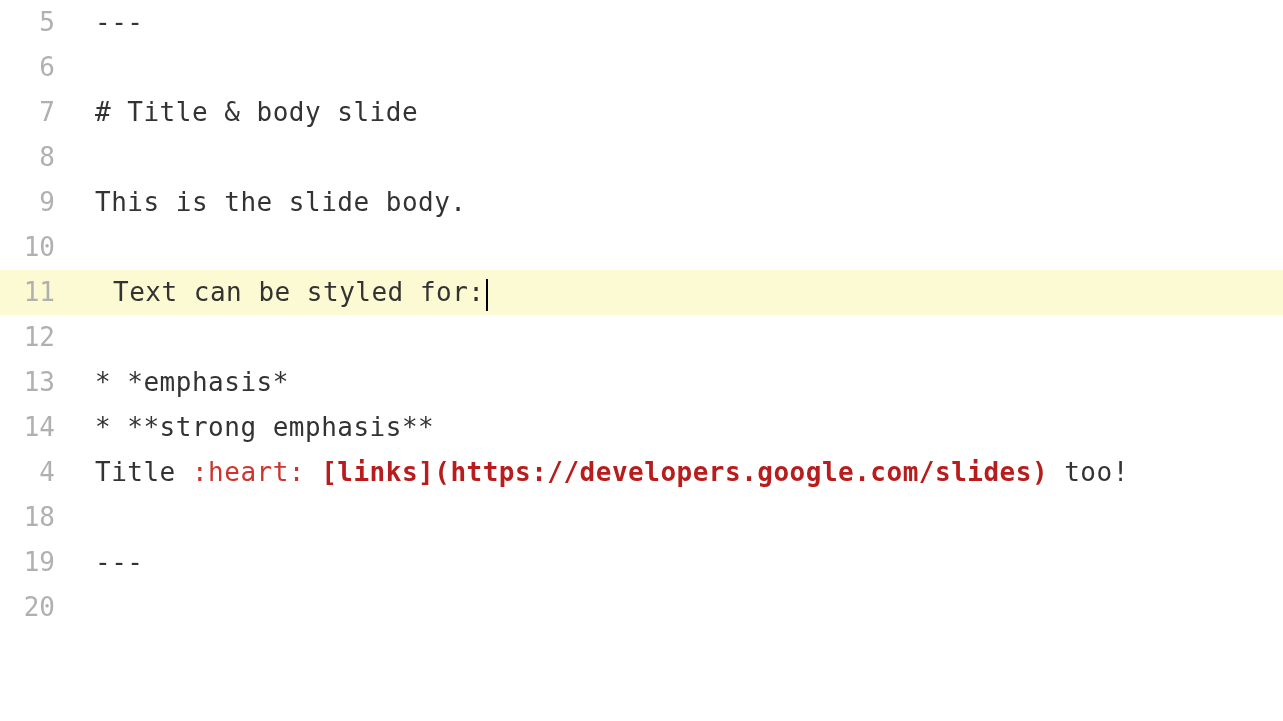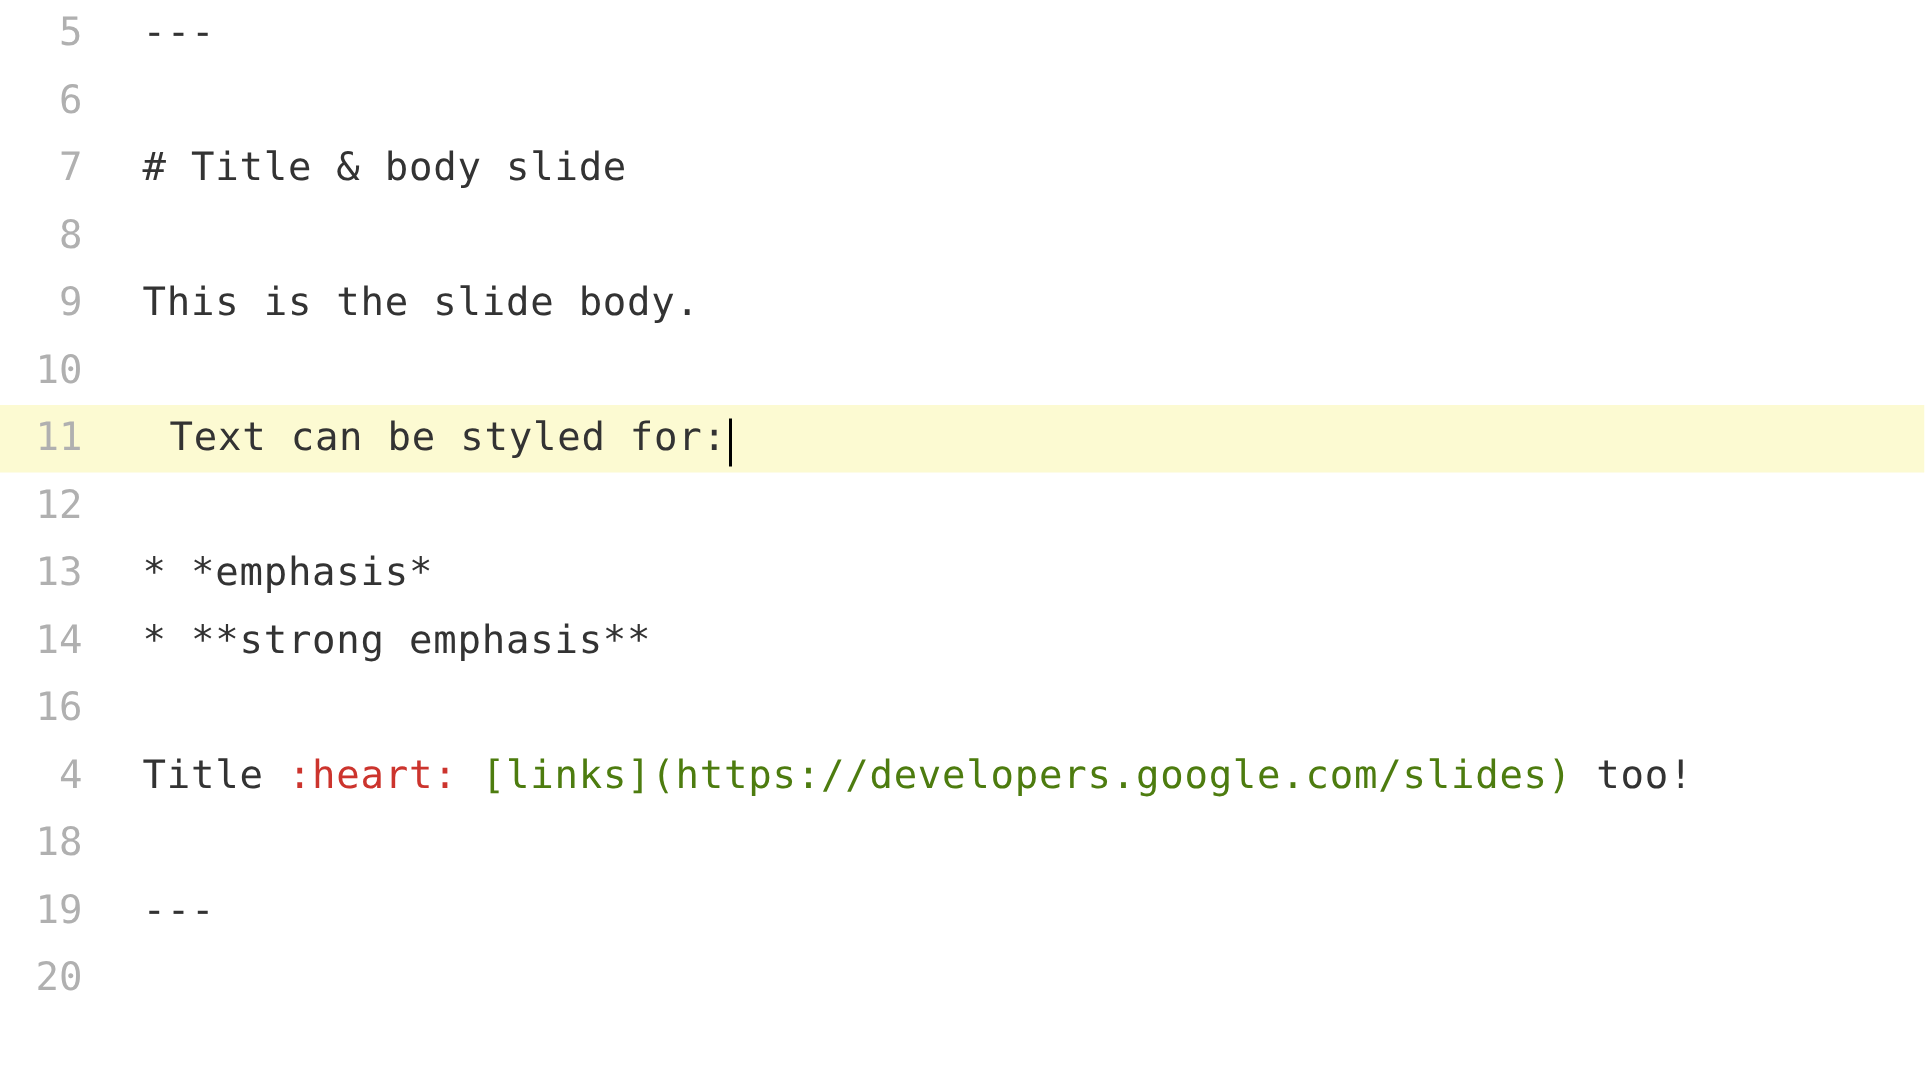--- a/index.html
+++ b/index.html
@@ -40,21 +40,21 @@
     }
     .code {
       flex: 1;
       white-space: pre;
       padding-left: 20px;
       color: #333333;
       letter-spacing: 0.5px;
     }
     .tok-default { color: #333333; }
     .tok-symbol  { color: #cc342d; }
-    .tok-link    { color: #4d7c0f; }
+    .tok-link    { color: #b91c1c; font-weight: bold; }
     .cursor {
       display: inline-block;
       width: 0px;
       height: 32px;
       border-left: 2px solid #000;
       vertical-align: text-bottom;
       margin-left: 1px;
       position: relative;
       top: 4px;
     }
@@ -97,24 +97,20 @@
     </div>
     <div class="line">
       <div class="gutter">13</div>
       <div class="code"><span class="tok-default">* *emphasis*</span></div>
     </div>
     <div class="line">
       <div class="gutter">14</div>
       <div class="code"><span class="tok-default">* **strong emphasis**</span></div>
     </div>
     <div class="line">
-      <div class="gutter">16</div>
-      <div class="code"></div>
-    </div>
-    <div class="line">
       <div class="gutter">4</div>
       <div class="code"><span class="tok-default">Title </span><span class="tok-symbol">:heart:</span><span class="tok-default"> </span><span class="tok-link">[links](https://developers.google.com/slides)</span><span class="tok-default"> too!</span></div>
     </div>
     <div class="line">
       <div class="gutter">18</div>
       <div class="code"></div>
     </div>
     <div class="line">
       <div class="gutter">19</div>
       <div class="code"><span class="tok-default">---</span></div>

